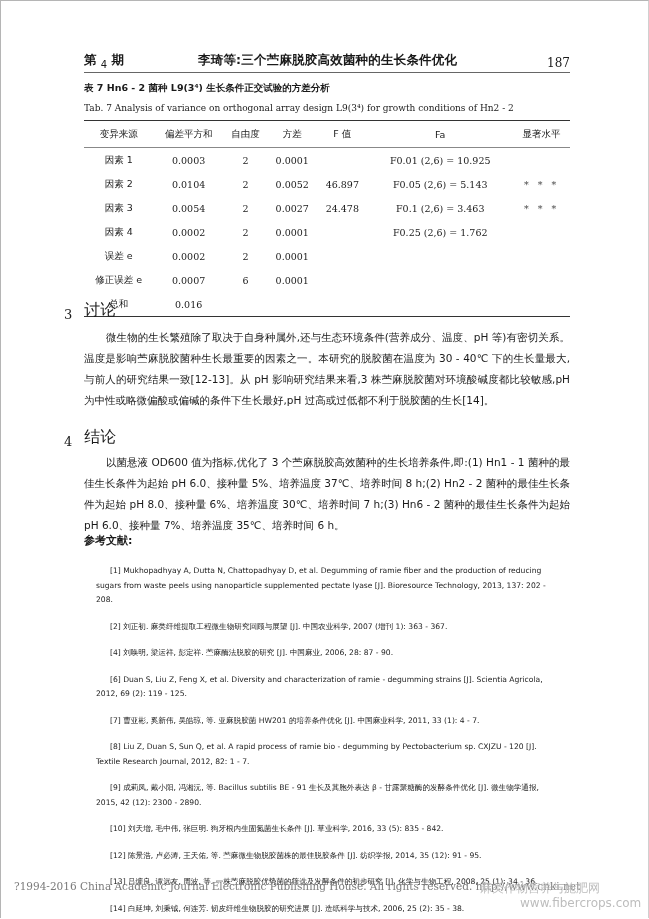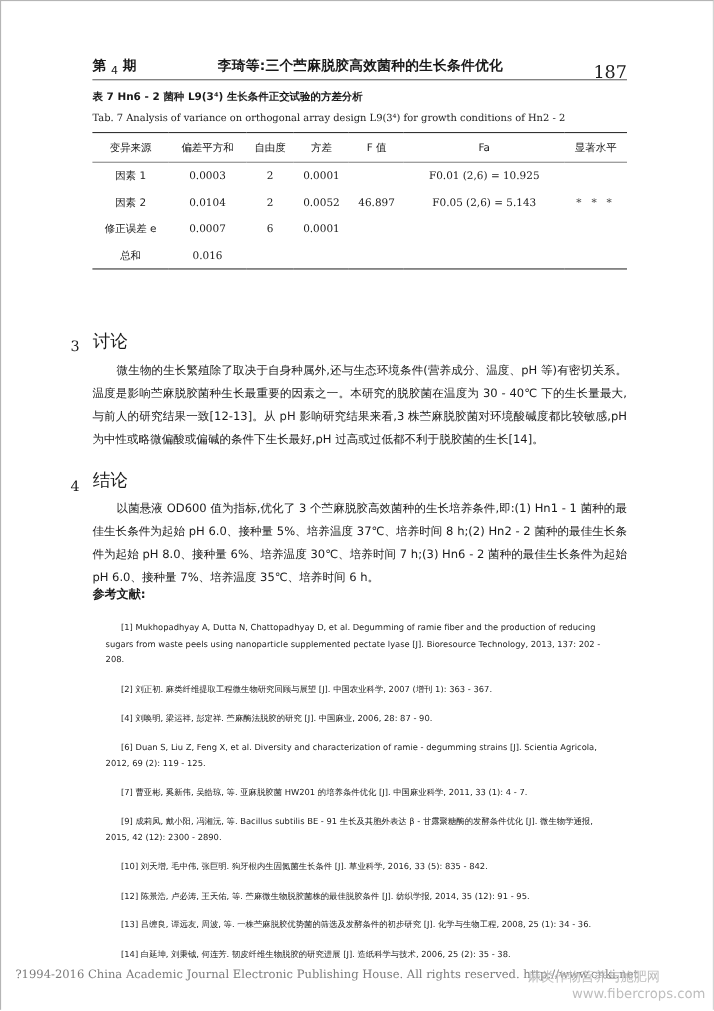--- a/index.html
+++ b/index.html
@@ -13,21 +13,21 @@
     border-left: 1px solid #b5b5b5; border-top: 1px solid #b5b5b5; border-right: 1px solid #d0d0d0;
   }
   .page { position: absolute; left: 84px; top: 0; width: 486px; }
   .running-head {
     position: absolute; left: 0; top: 52px; width: 486px; height: 20px;
     border-bottom: 1px solid #666;
   }
   .rh-issue { position: absolute; left: 0; top: 0; font-size: 12.5px; font-family: "DejaVu Sans", sans-serif; font-weight: bold; }
   .rh-issue sub { font-size: 10px; font-weight: normal; }
   .rh-title { position: absolute; left: 114px; top: 0; font-size: 12.5px; font-family: "DejaVu Sans", sans-serif; font-weight: bold; letter-spacing: 0.2px; }
-  .rh-page { position: absolute; right: 0; top: 4px; font-size: 16px; }
+  .rh-page { position: absolute; right: 0; top: 4px; font-size: 12px; }
   .cap-cn { position: absolute; left: 0; top: 82px; font-size: 9.5px; font-family: "DejaVu Sans", sans-serif; font-weight: bold; white-space: nowrap; }
   .cap-en { position: absolute; left: 0; top: 103px; font-size: 9px; white-space: nowrap; }
   table.anova {
     position: absolute; left: 0; top: 120px; width: 486px; border-collapse: collapse;
     font-size: 9.5px;
   }
   table.anova thead tr { border-top: 1.5px solid #333; border-bottom: 1px solid #888; }
   table.anova tbody tr:last-child { border-bottom: 1.5px solid #333; margin-top: 16px; }
   table.anova th { font-weight: normal; font-family: "DejaVu Sans", sans-serif; height: 24px; font-size: 9.5px; }
   table.anova td { height: 22px; text-align: center; white-space: nowrap; }
@@ -91,20 +91,47 @@
         <tr>
           <td class="src">因素 2</td>
           <td>0.0104</td>
           <td>2</td>
           <td>0.0052</td>
           <td>46.897</td>
           <td>F0.05 (2,6) = 5.143</td>
           <td class="stars">* * *</td>
         </tr>
         <tr>
+          <td class="src">因素 3</td>
+          <td>0.0054</td>
+          <td>2</td>
+          <td>0.0027</td>
+          <td>24.478</td>
+          <td>F0.1 (2,6) = 3.463</td>
+          <td class="stars">* * *</td>
+        </tr>
+        <tr>
+          <td class="src">因素 4</td>
+          <td>0.0002</td>
+          <td>2</td>
+          <td>0.0001</td>
+          <td></td>
+          <td>F0.25 (2,6) = 1.762</td>
+          <td class="stars"></td>
+        </tr>
+        <tr>
+          <td class="src">误差 e</td>
+          <td>0.0002</td>
+          <td>2</td>
+          <td>0.0001</td>
+          <td></td>
+          <td></td>
+          <td class="stars"></td>
+        </tr>
+        <tr>
           <td class="src">修正误差 e</td>
           <td>0.0007</td>
           <td>6</td>
           <td>0.0001</td>
           <td></td>
           <td></td>
           <td class="stars"></td>
         </tr>
         <tr>
           <td class="src">总和</td>
@@ -128,20 +155,21 @@
   </div>
   <div class="para" style="top:452px;">以菌悬液 OD600 值为指标,优化了 3 个苎麻脱胶高效菌种的生长培养条件,即:(1) Hn1 - 1 菌种的最佳生长条件为起始 pH 6.0、接种量 5%、培养温度 37℃、培养时间 8 h;(2) Hn2 - 2 菌种的最佳生长条件为起始 pH 8.0、接种量 6%、培养温度 30℃、培养时间 7 h;(3) Hn6 - 2 菌种的最佳生长条件为起始 pH 6.0、接种量 7%、培养温度 35℃、培养时间 6 h。</div>
 
   <div class="refs-title">参考文献:</div>
   <div class="refs" id="refs">
       <p class="ref">[1] Mukhopadhyay A, Dutta N, Chattopadhyay D, et al. Degumming of ramie fiber and the production of reducing sugars from waste peels using nanoparticle supplemented pectate lyase [J]. Bioresource Technology, 2013, 137: 202 - 208.</p>
       <p class="ref">[2] 刘正初. 麻类纤维提取工程微生物研究回顾与展望 [J]. 中国农业科学, 2007 (增刊 1): 363 - 367.</p>
       <p class="ref">[4] 刘唤明, 梁运祥, 彭定祥. 苎麻酶法脱胶的研究 [J]. 中国麻业, 2006, 28: 87 - 90.</p>
       <p class="ref">[6] Duan S, Liu Z, Feng X, et al. Diversity and characterization of ramie - degumming strains [J]. Scientia Agricola, 2012, 69 (2): 119 - 125.</p>
       <p class="ref">[7] 曹亚彬, 奚新伟, 吴皓琼, 等. 亚麻脱胶菌 HW201 的培养条件优化 [J]. 中国麻业科学, 2011, 33 (1): 4 - 7.</p>
+      <p class="ref">[8] Liu Z, Duan S, Sun Q, et al. A rapid process of ramie bio - degumming by Pectobacterium sp. CXJZU - 120 [J]. Textile Research Journal, 2012, 82: 1 - 7.</p>
       <p class="ref">[9] 成莉凤, 戴小阳, 冯湘沅, 等. Bacillus subtilis BE - 91 生长及其胞外表达 β - 甘露聚糖酶的发酵条件优化 [J]. 微生物学通报, 2015, 42 (12): 2300 - 2890.</p>
       <p class="ref">[10] 刘天增, 毛中伟, 张巨明. 狗牙根内生固氮菌生长条件 [J]. 草业科学, 2016, 33 (5): 835 - 842.</p>
       <p class="ref">[12] 陈景浩, 卢必涛, 王天佑, 等. 苎麻微生物脱胶菌株的最佳脱胶条件 [J]. 纺织学报, 2014, 35 (12): 91 - 95.</p>
       <p class="ref">[13] 吕缠良, 谭远友, 周波, 等. 一株苎麻脱胶优势菌的筛选及发酵条件的初步研究 [J]. 化学与生物工程, 2008, 25 (1): 34 - 36.</p>
       <p class="ref">[14] 白延坤, 刘秉钺, 何连芳. 韧皮纤维生物脱胶的研究进展 [J]. 造纸科学与技术, 2006, 25 (2): 35 - 38.</p>
     </div>
 </div>
 
 <div class="footer">
   <span class="copy">?1994-2016 China Academic Journal Electronic Publishing House. All rights reserved.    http://www.cnki.net</span>

